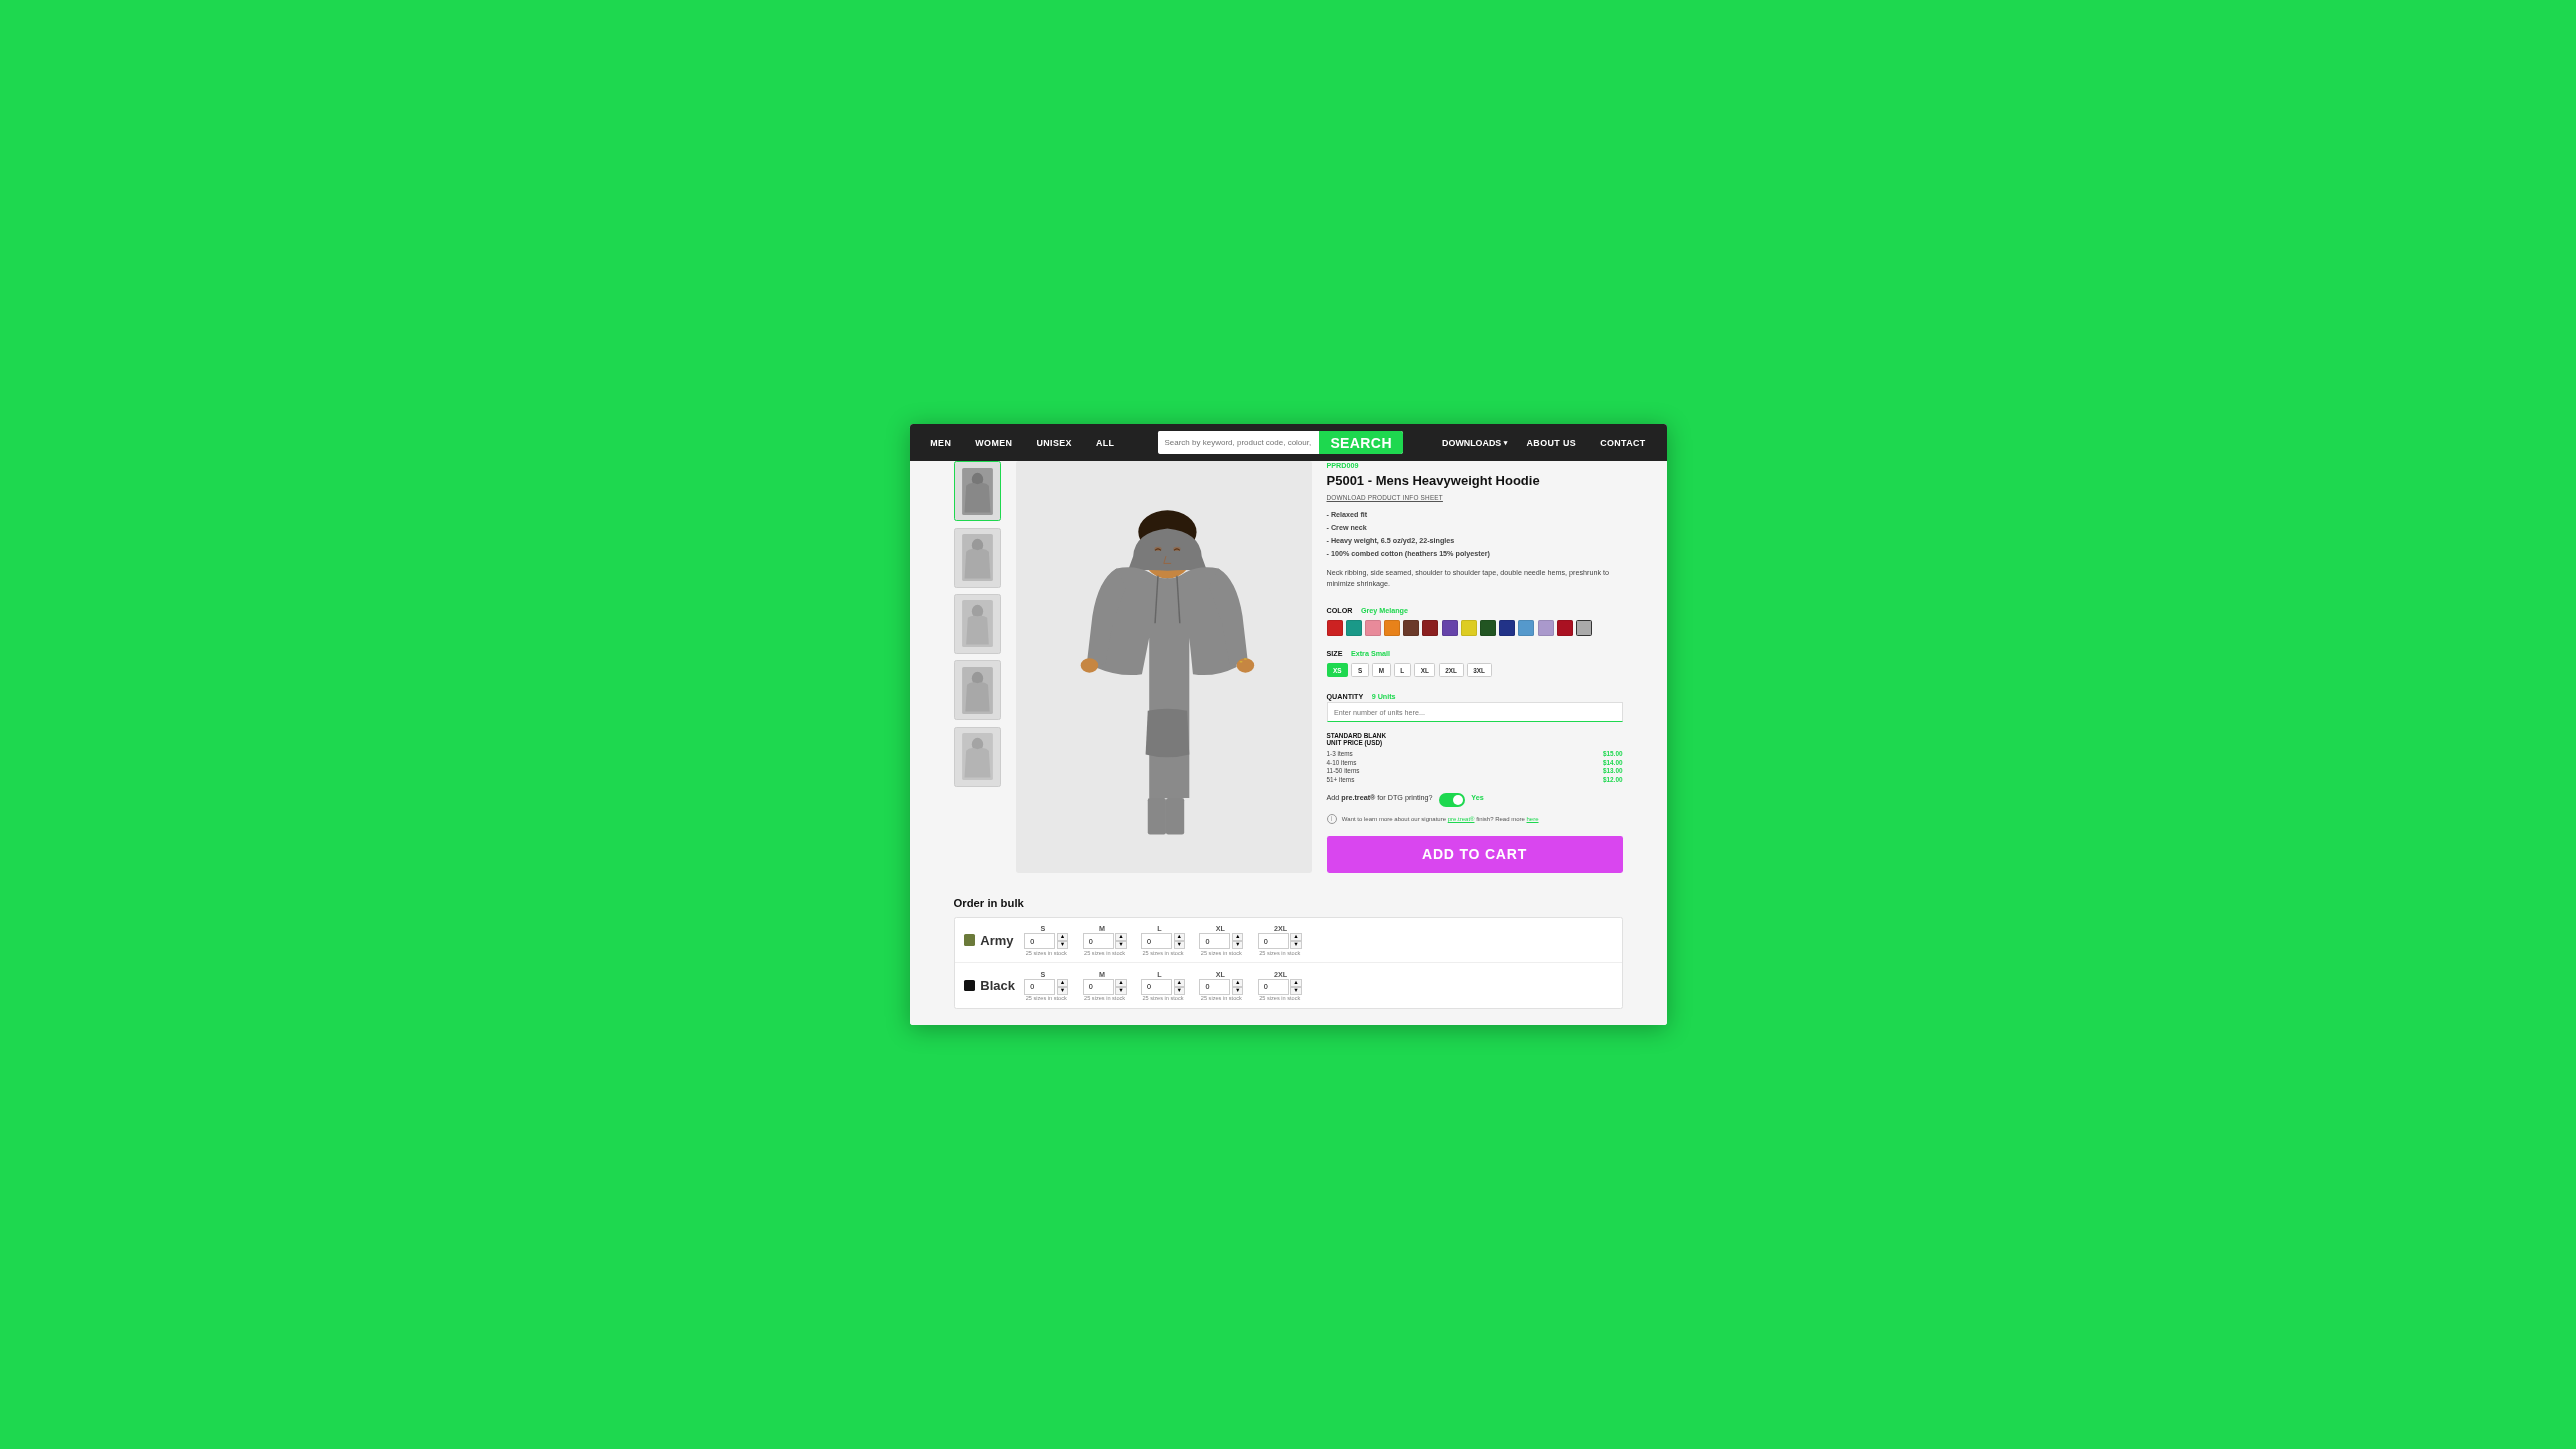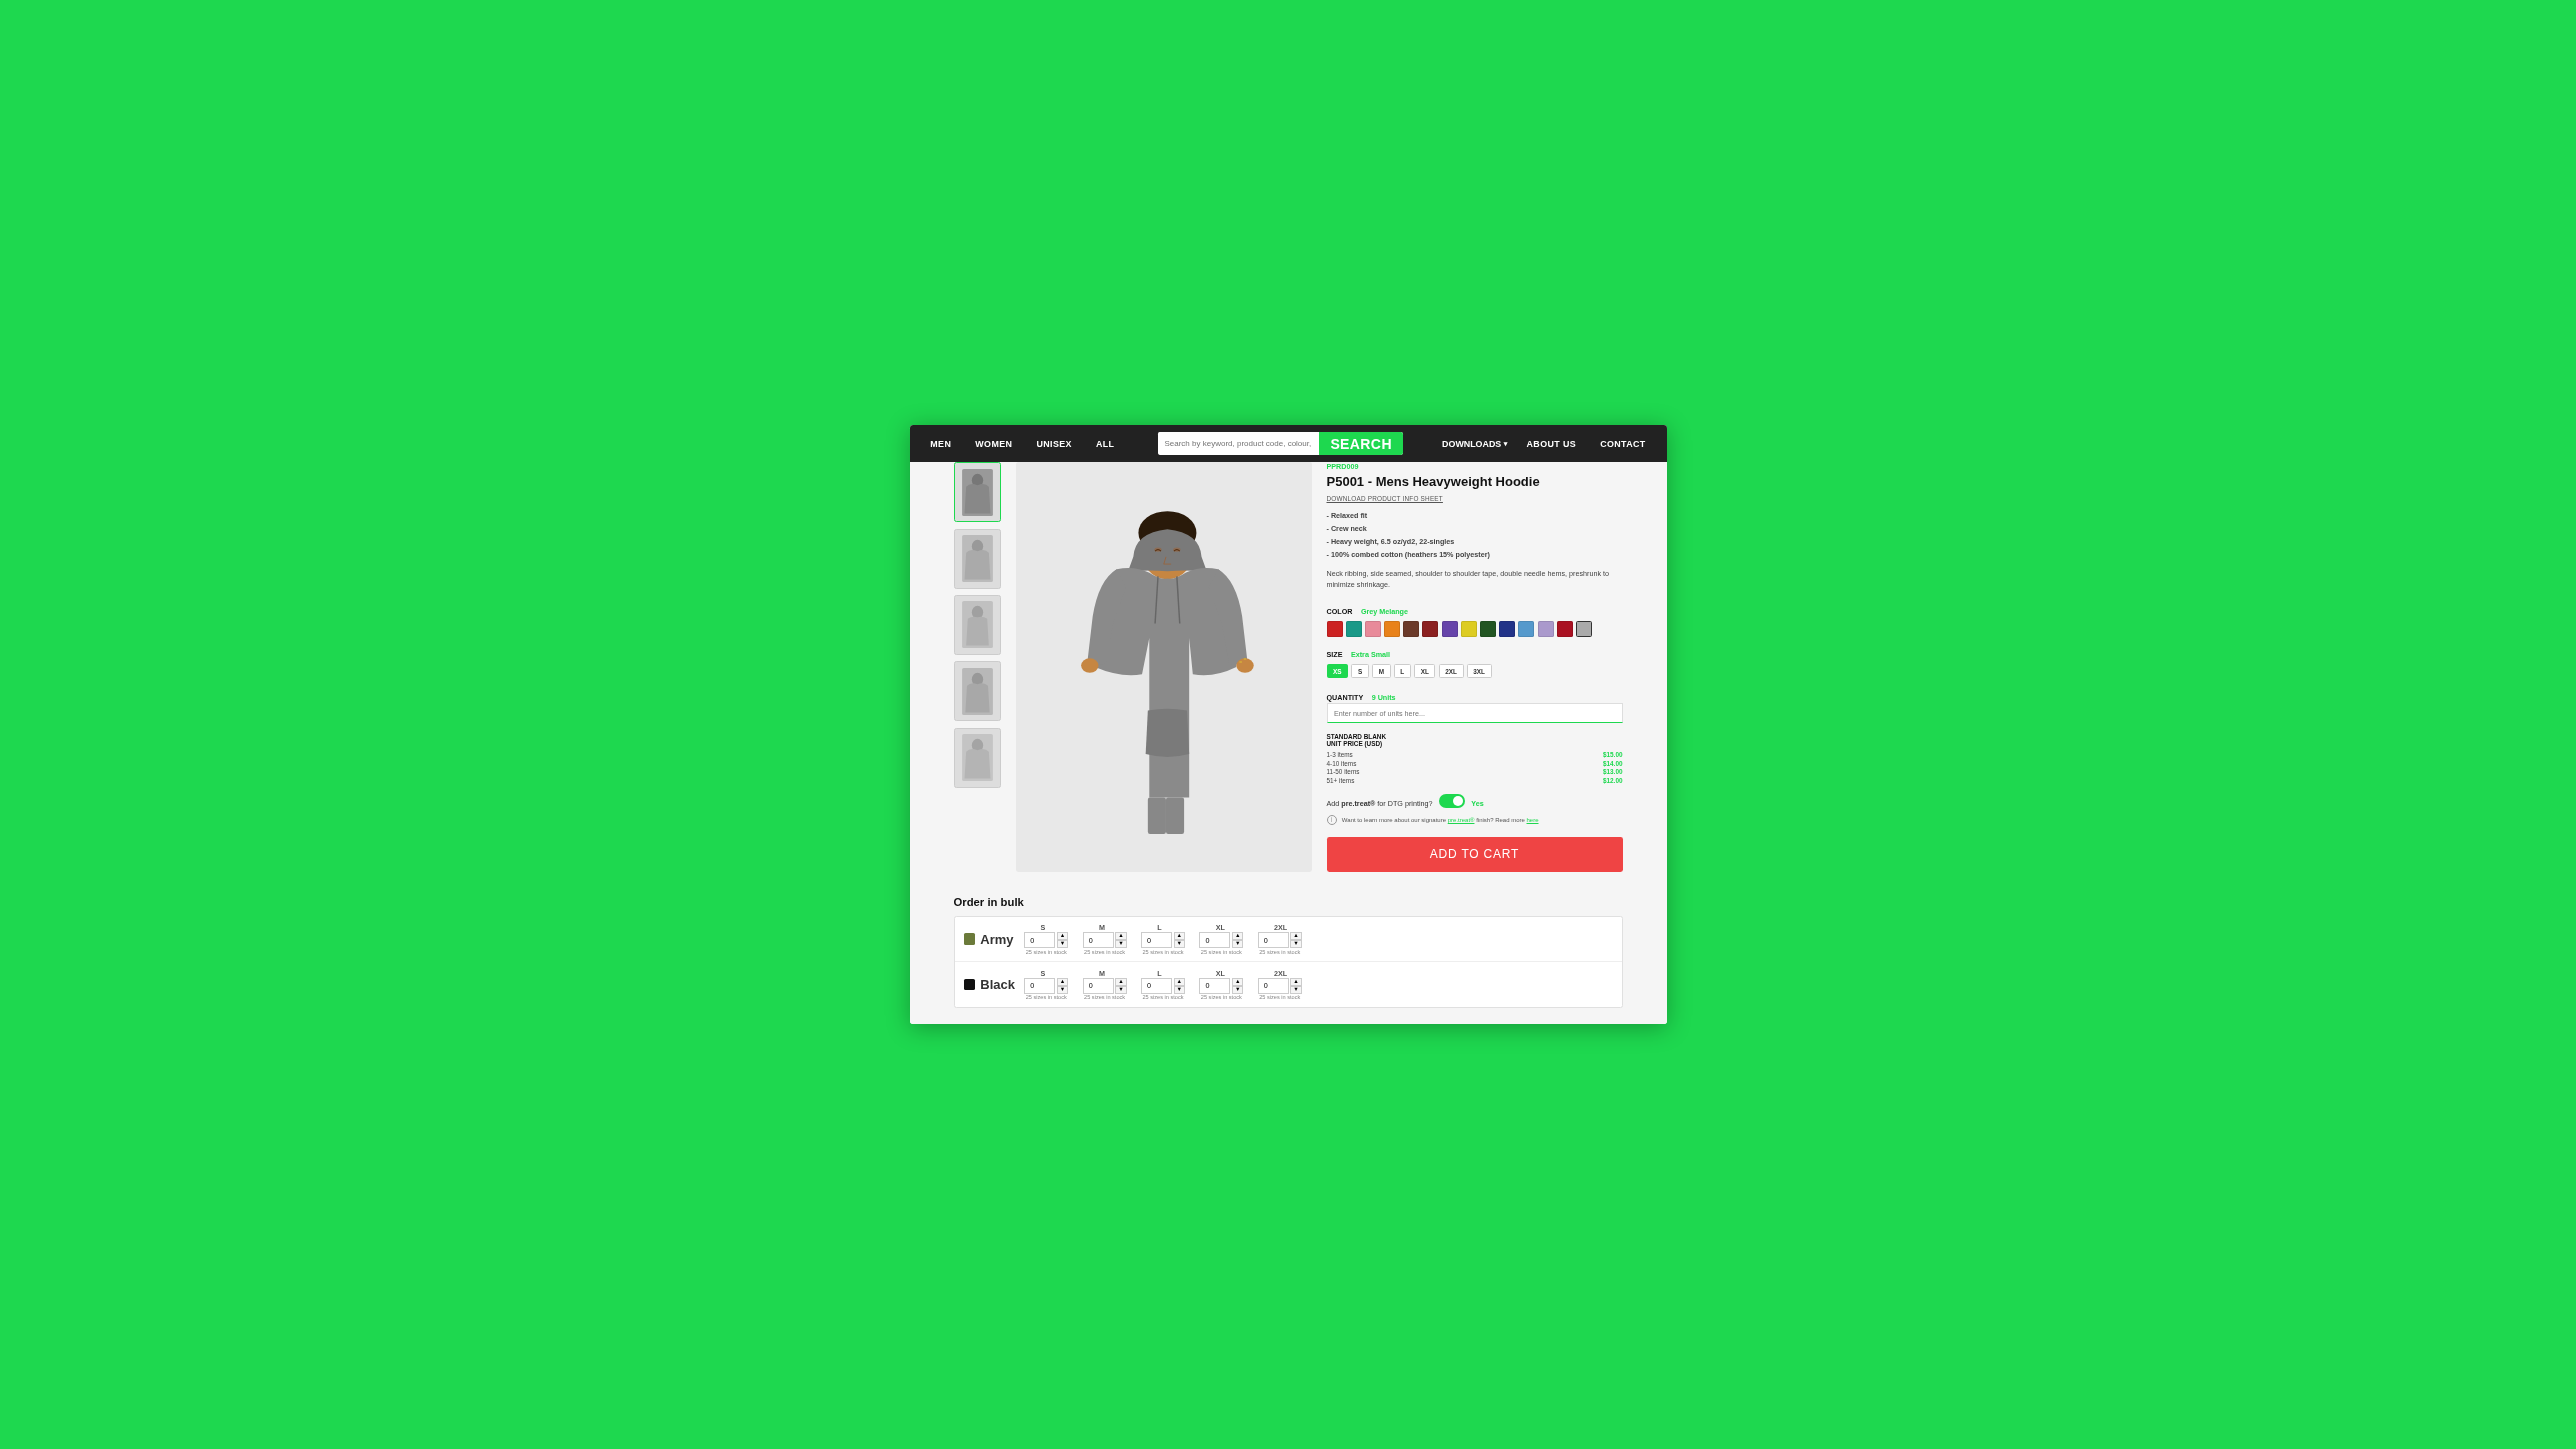--- a/index.html
+++ b/index.html
@@ -250,21 +250,21 @@
       display: flex;
       justify-content: space-between;
       font-size: 6.4px;
       color: #444;
       padding: 0.8px 0;
     }
     .pricing-row .price { color: #1ed84f; font-weight: 700; }
     .pretreats-section { margin-bottom: 11.3px; }
     .pretreat-row {
       display: flex;
-      align-items: flex-end;
+      align-items: flex-start;
       gap: 6.4px;
       font-size: 7.2px;
       color: #333;
       margin-bottom: 7px;
     }
     .toggle-switch {
       width: 26px;
       height: 13.7px;
       background: #1ed84f;
       border-radius: 7.2px;
@@ -294,25 +294,25 @@
       height: 10.5px;
       border: 0.8px solid #999;
       border-radius: 50%;
       font-size: 6.4px;
       color: #999;
       margin-right: 3.2px;
     }
     .add-to-cart-btn {
       width: 100%;
       padding: 10.5px;
-      background: #ef4444;
+      background: #d946ef;
       color: #fff;
       border: none;
-      font-size: 12px;
-      font-weight: 400;
+      font-size: 14px;
+      font-weight: 700;
       letter-spacing: 0.8px;
       cursor: pointer;
       border-radius: 2.4px;
       text-transform: uppercase;
     }
 
     
     .bulk-section {
       padding: 8px 44px 16px 44px;
     }

